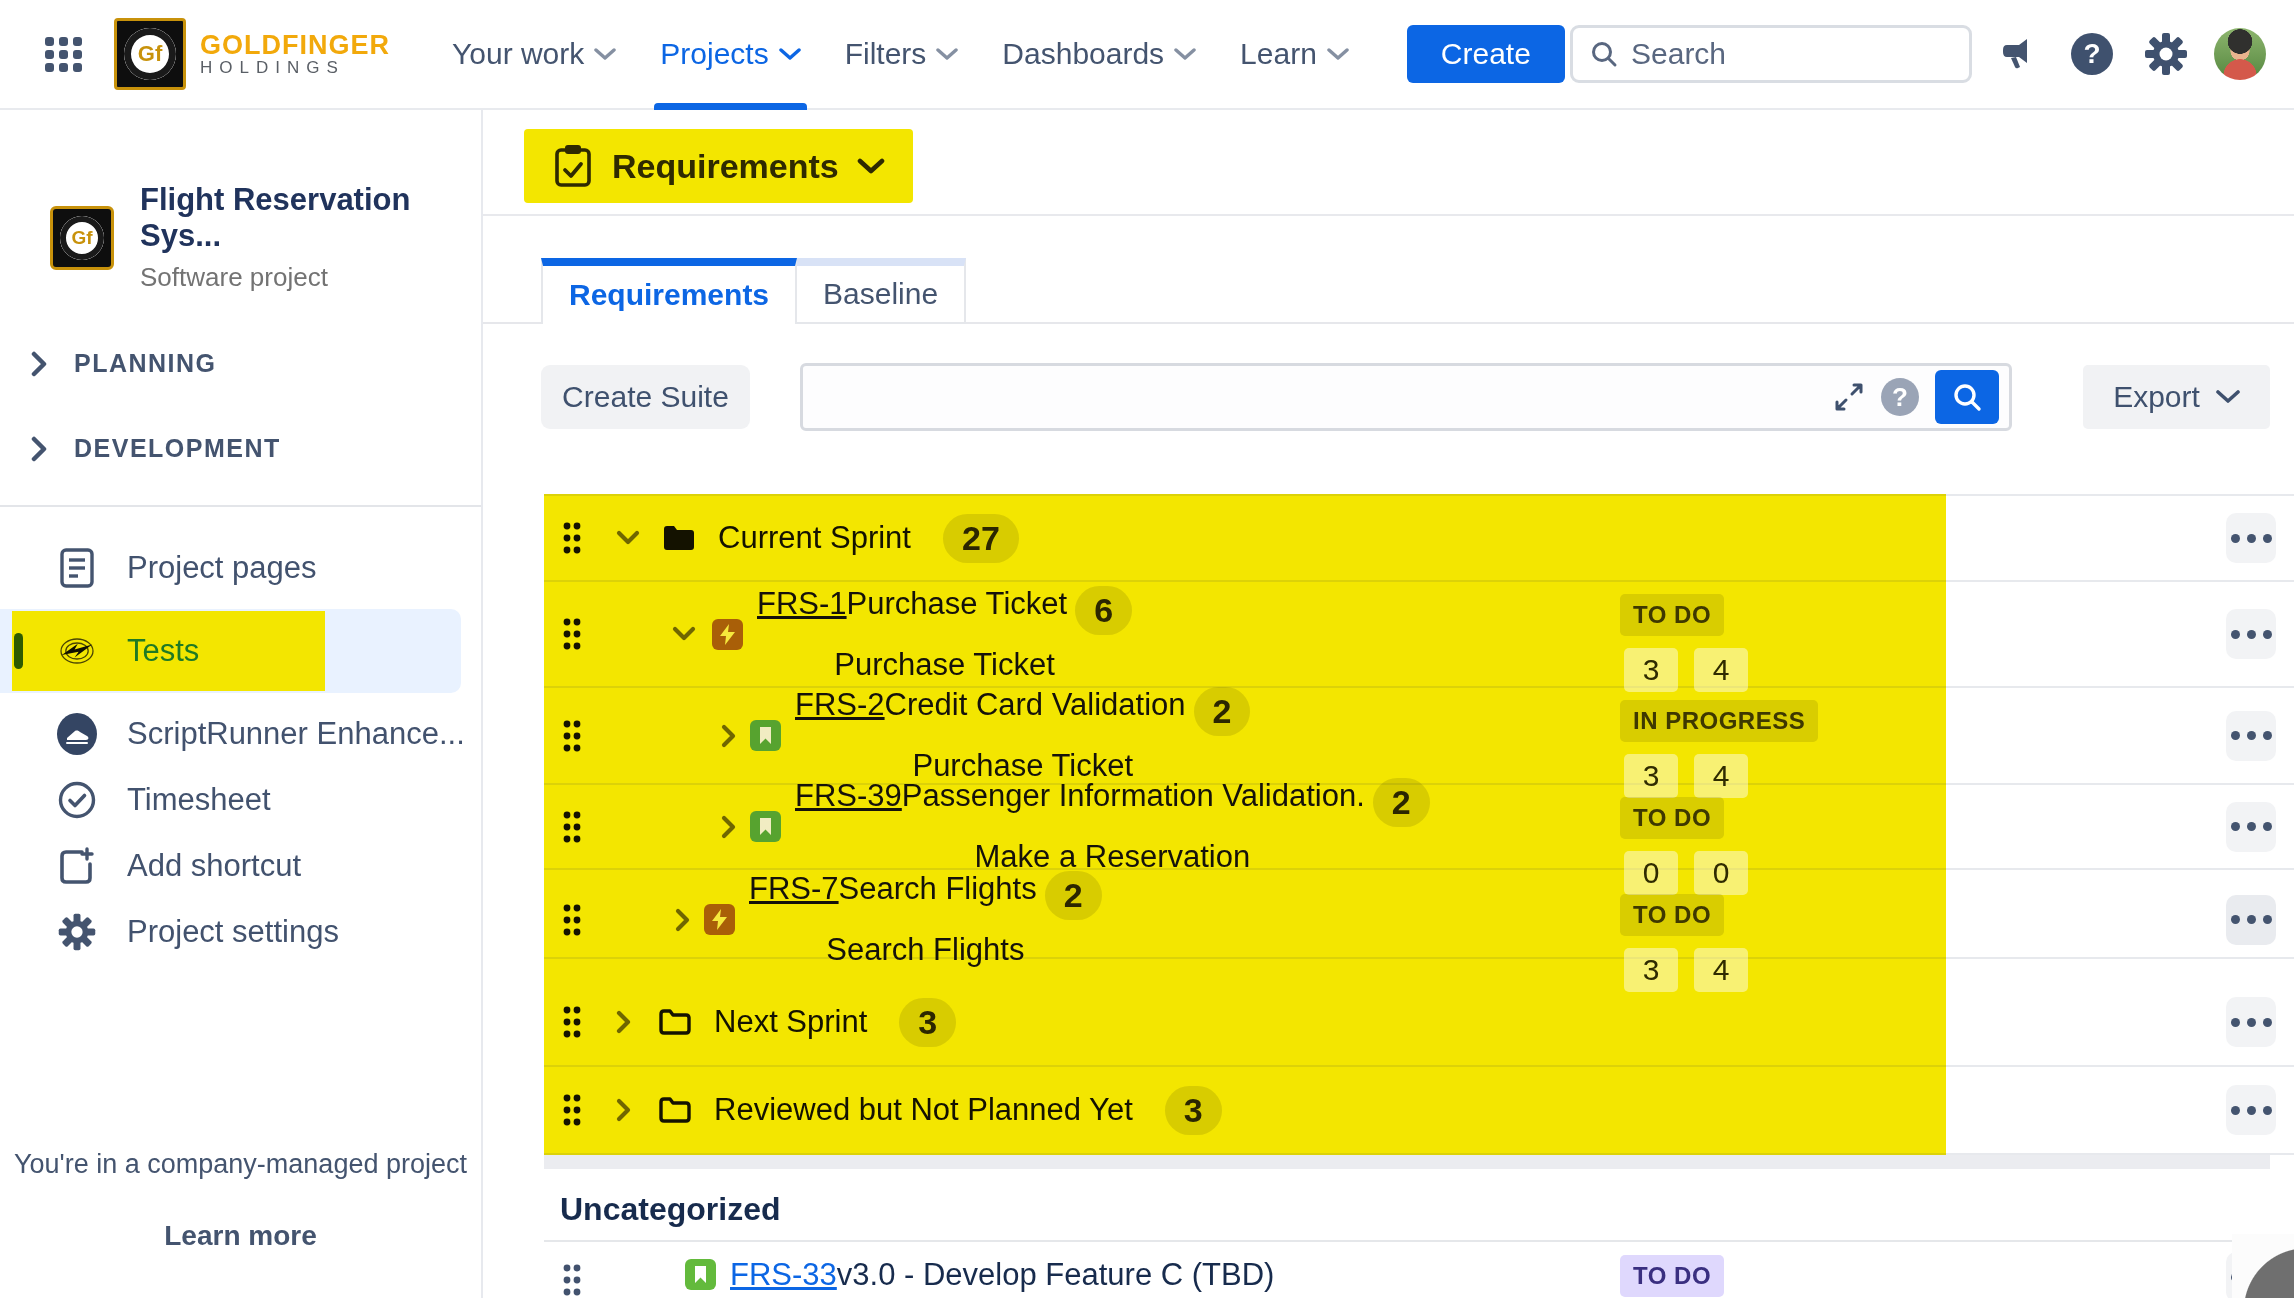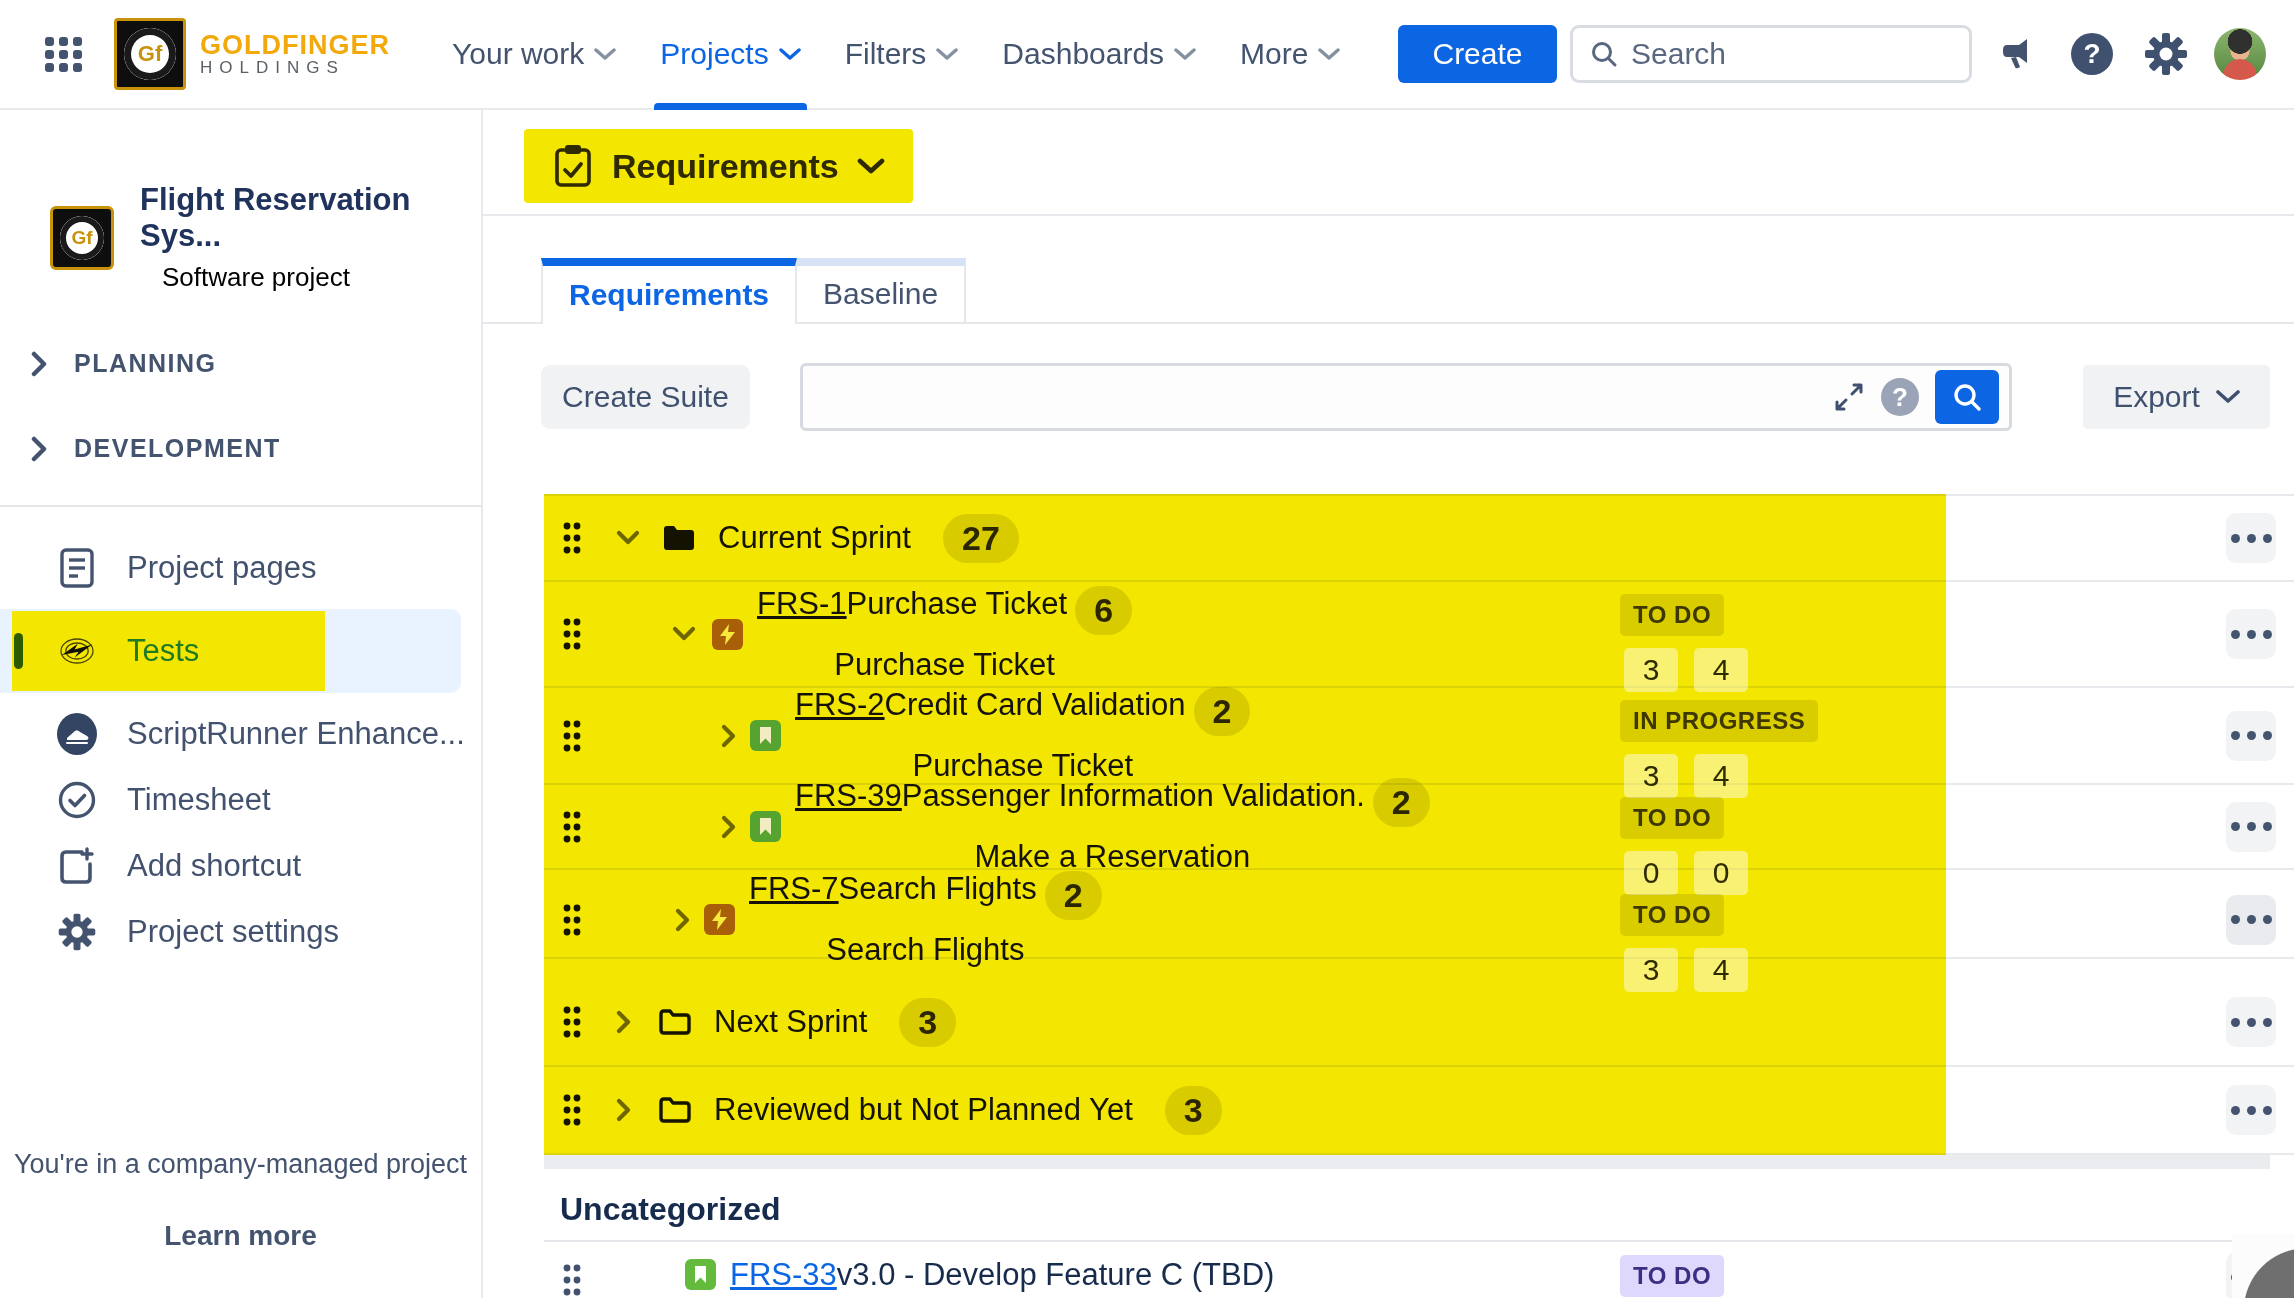--- a/index.html
+++ b/index.html
@@ -41,21 +41,21 @@
   
   .sidebar { position:absolute; left:0; top:110px; width:483px; bottom:0; background:#fff;
              border-right:2px solid #E7E9EE; }
   .proj-head { display:flex; align-items:center; gap:26px; padding:72px 0 0 50px; }
   .proj-tile { width:64px; height:64px; background:#0E0E0E; border:3px solid #C8920B; border-radius:6px;
                display:flex; align-items:center; justify-content:center; flex:none; }
   .proj-tile .swirl { width:44px; height:44px; border-radius:50%; background:#fff; display:flex; align-items:center;
                       justify-content:center; box-shadow:inset 0 0 0 6px #1a1a1a, inset 0 0 0 8px #fff; }
   .proj-tile .swirl span { color:#C8920B; font-weight:bold; font-size:19px; }
   .proj-name { color:#20335C; font-weight:bold; font-size:31px; }
-  .proj-type { color:#000000; font-size:26px; margin-top:8px;margin-left:22px; }
+  .proj-type { color:#737373; font-size:26px; margin-top:8px; }
   .section { display:flex; align-items:center; gap:26px; padding-left:30px; margin-top:56px; cursor:pointer; }
   .section .label { color:#44546F; font-weight:bold; font-size:25px; letter-spacing:1.5px; }
   .side-divider { height:2px; background:#E3E5E9; margin:42px 0 28px 0; }
   .side-item { display:flex; align-items:center; height:66px; padding-left:57px; cursor:pointer; position:relative; }
   .side-item .sicon { width:40px; display:flex; justify-content:center; flex:none; }
   .side-item .slabel { margin-left:30px; color:#42526E; font-size:31px; white-space:nowrap; }
   .side-item.tests { height:84px; margin:8px 20px 8px 0; border-radius:0 10px 10px 0; background:#E9F2FF; }
   .tests-hl { position:absolute; left:12px; top:2px; width:313px; height:80px; background:#F3E600; z-index:1; }
   .tests-bar { position:absolute; left:14px; top:24px; width:9px; height:36px; border-radius:5px; background:#2E5B00; z-index:2; }
   .side-item.tests .sicon, .side-item.tests .slabel { position:relative; z-index:2; }
@@ -186,21 +186,21 @@
             <path d="M2 3 L11 11 L20 3" fill="none" stroke="#8590A2" stroke-width="3.4" stroke-linecap="round" stroke-linejoin="round"></path>
           </svg>
       </div>
       <div class="navitem">
         <span>Dashboards</span>
         <svg width="22" height="14" viewBox="0 0 22 14">
             <path d="M2 3 L11 11 L20 3" fill="none" stroke="#8590A2" stroke-width="3.4" stroke-linecap="round" stroke-linejoin="round"></path>
           </svg>
       </div>
       <div class="navitem">
-        <span>More</span>
+        <span>Learn</span>
         <svg width="22" height="14" viewBox="0 0 22 14">
             <path d="M2 3 L11 11 L20 3" fill="none" stroke="#8590A2" stroke-width="3.4" stroke-linecap="round" stroke-linejoin="round"></path>
           </svg>
       </div>
     </div>
     <button class="create-btn">Create</button>
     <div class="nav-search">
       <svg width="30" height="30" viewBox="0 0 30 30">
           <circle cx="13" cy="13" r="8.5" fill="none" stroke="#596780" stroke-width="3"></circle>
           <line x1="19.5" y1="19.5" x2="26" y2="26" stroke="#596780" stroke-width="3" stroke-linecap="round"></line>

